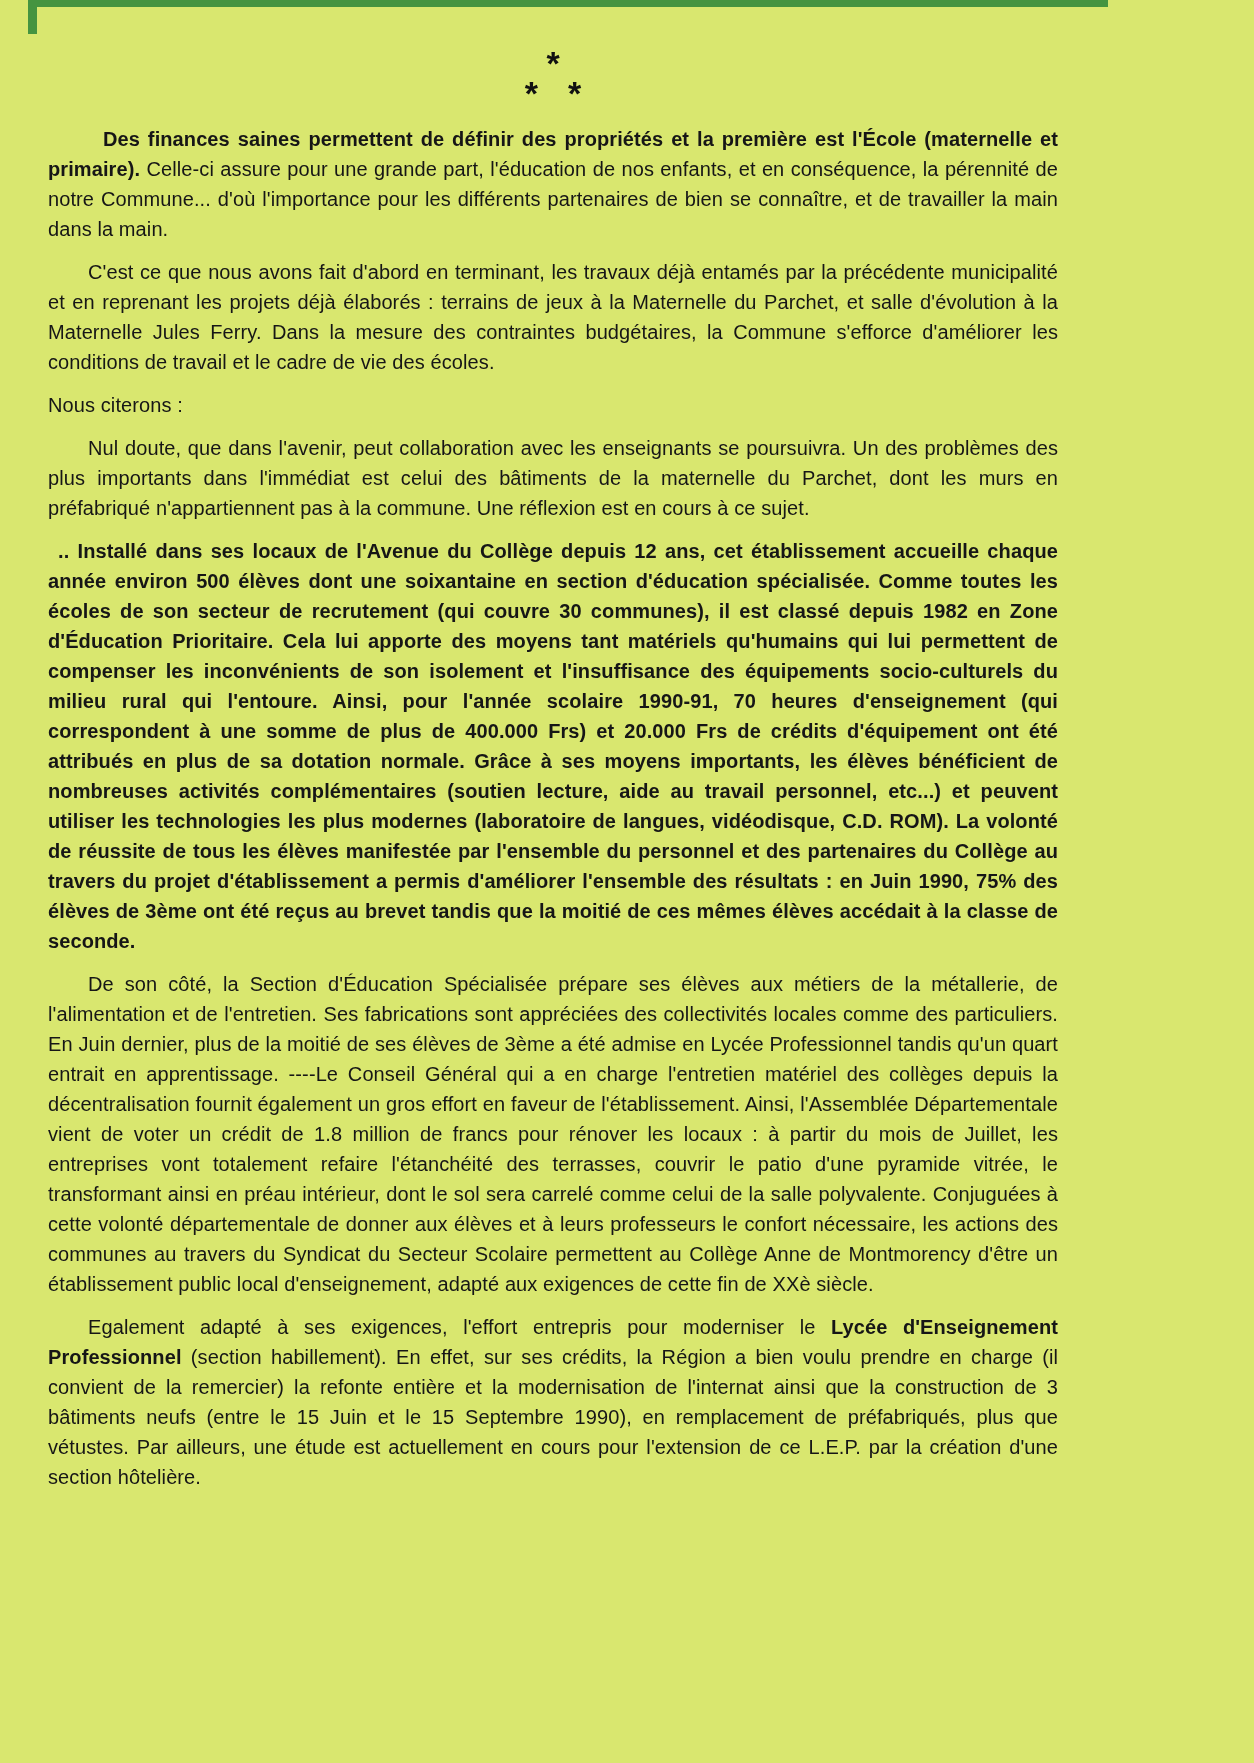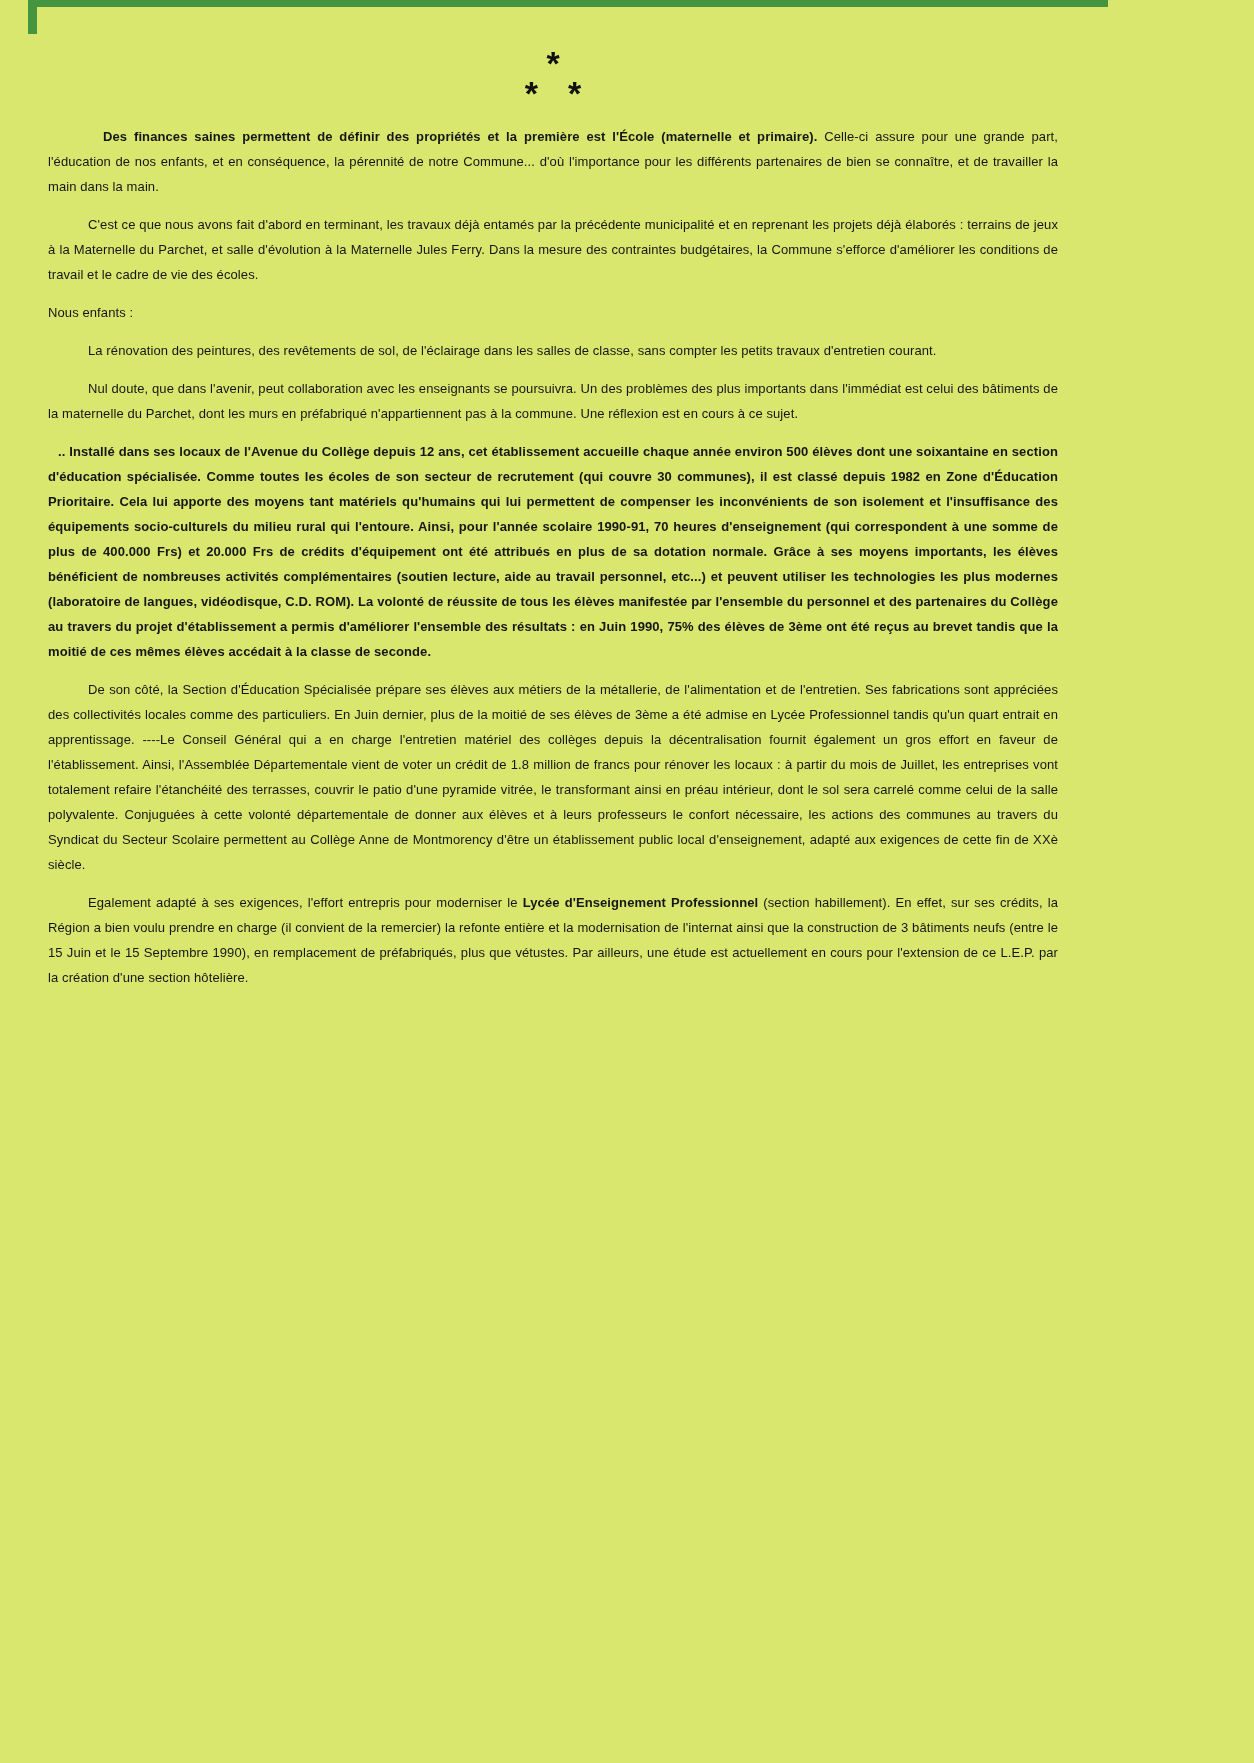--- a/index.html
+++ b/index.html
@@ -37,22 +37,22 @@
     margin: 0 0 16px 0;
     font-weight: bold;
     font-size: 34px;
     color: #111;
   }
   .star-row { height: 30px; line-height: 30px; }
   .star-row .star { display: inline-block; margin: 0 15px; }
   .para {
     margin: 8px 0 13px 0;
     text-align: justify;
-    font-size: 13px;
-    line-height: 25px;
+    font-size: 20px;
+    line-height: 30px;
     letter-spacing: 0.1px;
   }
   .indent    { text-indent: 40px; }
   .indent-sm { text-indent: 10px; font-weight: bold; }
   .indent-lg { text-indent: 55px; }
   .li        { text-indent: 18px; }
   .b { font-weight: bold; }
   .last { margin-bottom: 0; }
 </style>
 </head>
@@ -71,26 +71,25 @@
       <span class="star">*</span><span class="star">*</span>
     </div>
   </div>
 
   <p class="para indent-lg">
     <span class="b">Des finances saines permettent de définir des propriétés et la première est l'École (maternelle et primaire).</span><span> Celle-ci assure pour une grande part, l'éducation de nos enfants, et en conséquence, la pérennité de notre Commune... d'où l'importance pour les différents partenaires de bien se connaître, et de travailler la main dans la main.</span>
   </p>
 
   <p class="para indent">C'est ce que nous avons fait d'abord en terminant, les travaux déjà entamés par la précédente municipalité et en reprenant les projets déjà élaborés : terrains de jeux à la Maternelle du Parchet, et salle d'évolution à la Maternelle Jules Ferry. Dans la mesure des contraintes budgétaires, la Commune s'efforce d'améliorer les conditions de travail et le cadre de vie des écoles.</p>
 
-  <p class="para">Nous enfants :</p>
+  <p class="para">Nous citerons :</p>
 
 
 
 
-  <p class="para indent">La rénovation des peintures, des revêtements de sol, de l'éclairage dans les salles de classe, sans compter les petits travaux d'entretien courant.</p>
 
   <p class="para indent">Nul doute, que dans l'avenir, peut collaboration avec les enseignants se poursuivra. Un des problèmes des plus importants dans l'immédiat est celui des bâtiments de la maternelle du Parchet, dont les murs en préfabriqué n'appartiennent pas à la commune. Une réflexion est en cours à ce sujet.</p>
 
 
   <p class="para indent-sm">.. Installé dans ses locaux de l'Avenue du Collège depuis 12 ans, cet établissement accueille chaque année environ 500 élèves dont une soixantaine en section d'éducation spécialisée. Comme toutes les écoles de son secteur de recrutement (qui couvre 30 communes), il est classé depuis 1982 en Zone d'Éducation Prioritaire. Cela lui apporte des moyens tant matériels qu'humains qui lui permettent de compenser les inconvénients de son isolement et l'insuffisance des équipements socio-culturels du milieu rural qui l'entoure. Ainsi, pour l'année scolaire 1990-91, 70 heures d'enseignement (qui correspondent à une somme de plus de 400.000 Frs) et 20.000 Frs de crédits d'équipement ont été attribués en plus de sa dotation normale. Grâce à ses moyens importants, les élèves bénéficient de nombreuses activités complémentaires (soutien lecture, aide au travail personnel, etc...) et peuvent utiliser les technologies les plus modernes (laboratoire de langues, vidéodisque, C.D. ROM). La volonté de réussite de tous les élèves manifestée par l'ensemble du personnel et des partenaires du Collège au travers du projet d'établissement a permis d'améliorer l'ensemble des résultats : en Juin 1990, 75% des élèves de 3ème ont été reçus au brevet tandis que la moitié de ces mêmes élèves accédait à la classe de seconde.</p>
 
   <p class="para indent">De son côté, la Section d'Éducation Spécialisée prépare ses élèves aux métiers de la métallerie, de l'alimentation et de l'entretien. Ses fabrications sont appréciées des collectivités locales comme des particuliers. En Juin dernier, plus de la moitié de ses élèves de 3ème a été admise en Lycée Professionnel tandis qu'un quart entrait en apprentissage. ----Le Conseil Général qui a en charge l'entretien matériel des collèges depuis la décentralisation fournit également un gros effort en faveur de l'établissement. Ainsi, l'Assemblée Départementale vient de voter un crédit de 1.8 million de francs pour rénover les locaux : à partir du mois de Juillet, les entreprises vont totalement refaire l'étanchéité des terrasses, couvrir le patio d'une pyramide vitrée, le transformant ainsi en préau intérieur, dont le sol sera carrelé comme celui de la salle polyvalente. Conjuguées à cette volonté départementale de donner aux élèves et à leurs professeurs le confort nécessaire, les actions des communes au travers du Syndicat du Secteur Scolaire permettent au Collège Anne de Montmorency d'être un établissement public local d'enseignement, adapté aux exigences de cette fin de XXè siècle.</p>
 
   <p class="para indent last">
     <span>Egalement adapté à ses exigences, l'effort entrepris pour moderniser le </span><span class="b">Lycée d'Enseignement Professionnel</span><span> (section habillement). En effet, sur ses crédits, la Région a bien voulu prendre en charge (il convient de la remercier) la refonte entière et la modernisation de l'internat ainsi que la construction de 3 bâtiments neufs (entre le 15 Juin et le 15 Septembre 1990), en remplacement de préfabriqués, plus que vétustes. Par ailleurs, une étude est actuellement en cours pour l'extension de ce L.E.P. par la création d'une section hôtelière.</span>

